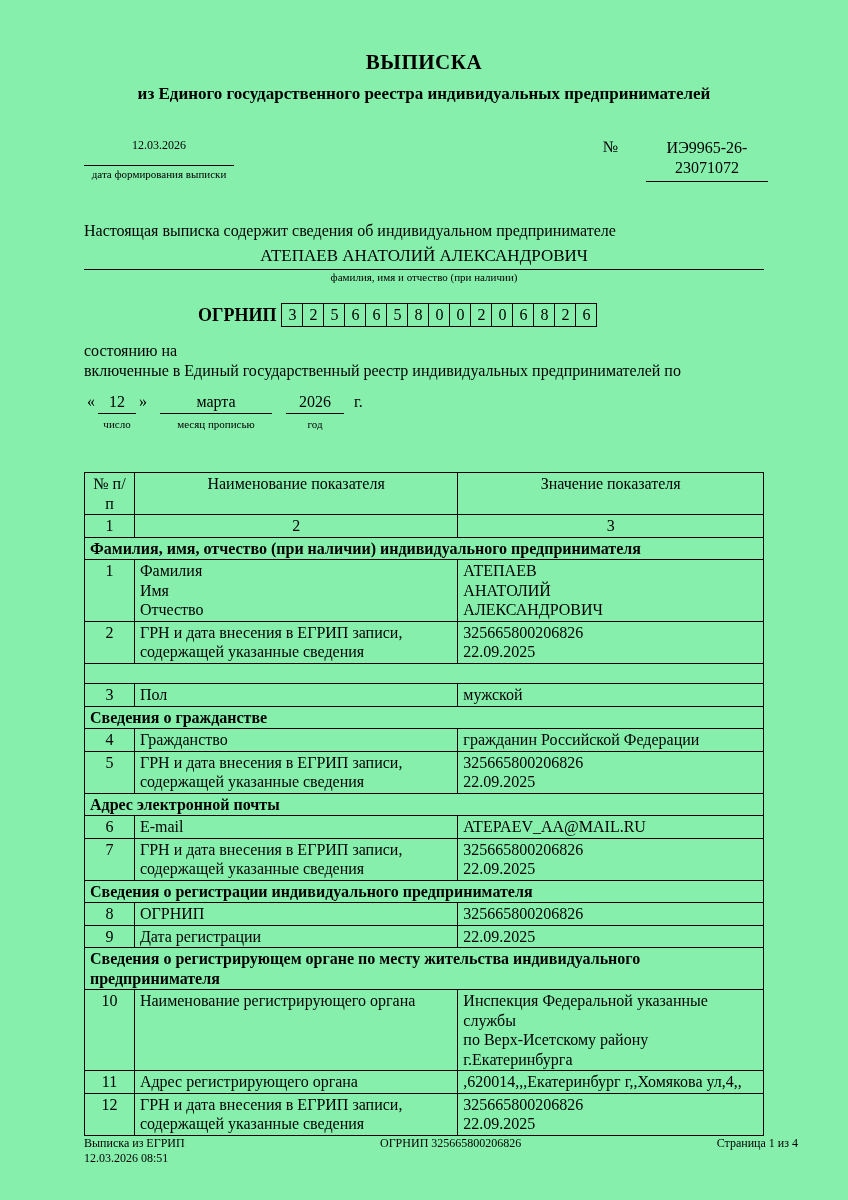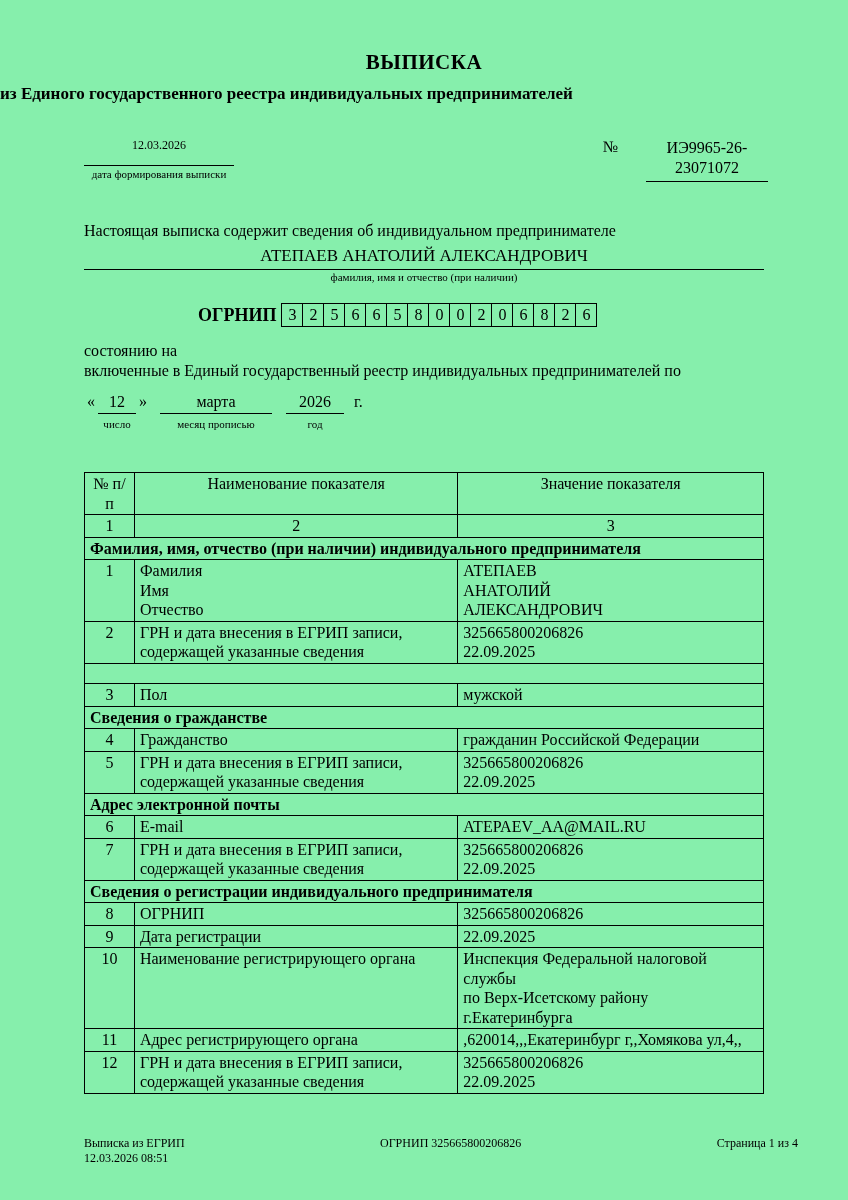--- a/index.html
+++ b/index.html
@@ -7,21 +7,21 @@
     position:relative;
     width:848px; height:1200px;
     background:#86efac;
     color:#000;
     font-family:"Liberation Serif","DejaVu Serif",serif;
     overflow:hidden;
     box-sizing:border-box;
     padding-top:50px;
   }
   .doc-title { text-align:center; font-weight:bold; font-size:21px; letter-spacing:0.5px; }
-  .doc-subtitle { font-weight:bold; font-size:17px; margin-top:9px; }
+  .doc-subtitle { text-align:center; font-weight:bold; font-size:17px; margin-top:9px; }
 
   .meta-row { display:flex; justify-content:space-between; align-items:flex-start; margin:34px 80px 0 84px; }
   .date-block { width:150px; text-align:center; }
   .date-value { font-size:12px; padding-bottom:12px; border-bottom:1px solid #000; }
   .small-caption { font-size:11px; margin-top:2px; }
   .number-group { display:flex; align-items:flex-start; }
   .number-sign { font-size:16px; margin-right:28px; }
   .number-value { width:122px; text-align:center; font-size:16px; border-bottom:1px solid #000; padding-bottom:3px; line-height:1.25; }
 
   .intro-statement { margin:40px 84px 0; font-size:16px; }
@@ -291,28 +291,34 @@
             <div>9</div>
           </td>
           <td class="c-name">
             <div>Дата регистрации</div>
           </td>
           <td class="c-value">
             <div>22.09.2025</div>
           </td>
         </tr>
         <tr>
+          <td colspan="3" class="section">
+            <div>Сведения о регистрирующем органе по месту жительства индивидуального</div>
+            <div>предпринимателя</div>
+          </td>
+        </tr>
+        <tr>
           <td class="c-num">
             <div>10</div>
           </td>
           <td class="c-name">
             <div>Наименование регистрирующего органа</div>
           </td>
           <td class="c-value">
-            <div>Инспекция Федеральной налоговой службы</div>
+            <div>Инспекция Федеральной указанные службы</div>
             <div>по Верх-Исетскому району г.Екатеринбурга</div>
           </td>
         </tr>
         <tr>
           <td class="c-num">
             <div>11</div>
           </td>
           <td class="c-name">
             <div>Адрес регистрирующего органа</div>
           </td>

